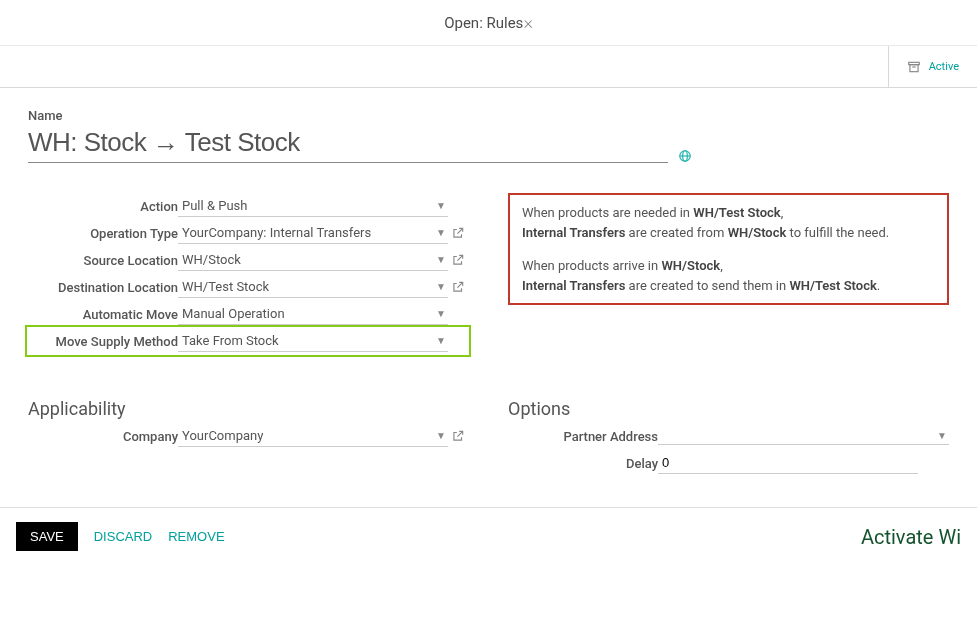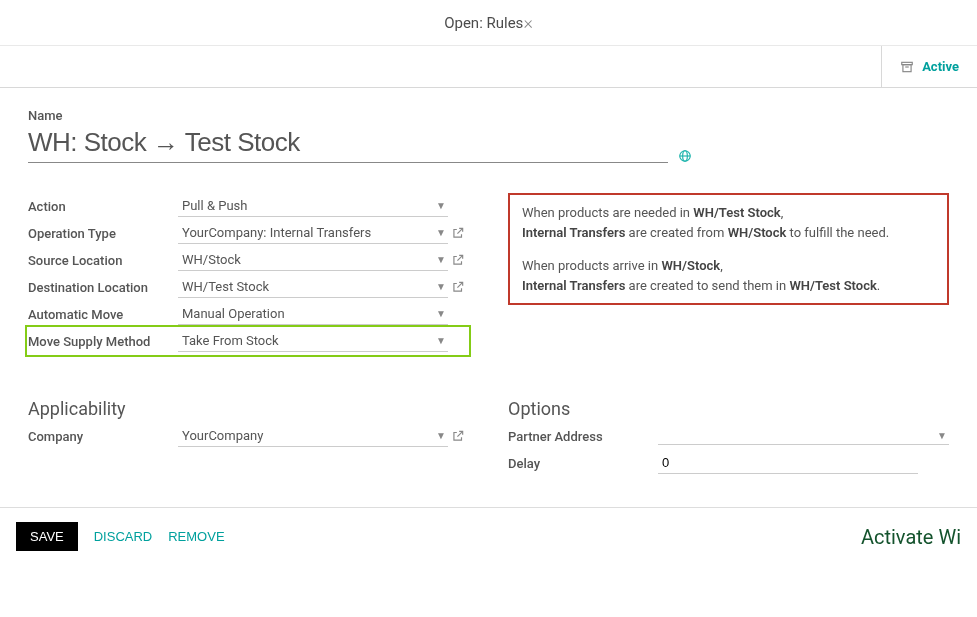--- a/index.html
+++ b/index.html
@@ -6,34 +6,34 @@
 body { font-family: -apple-system, BlinkMacSystemFont, "Segoe UI", Roboto, Helvetica, Arial, sans-serif; font-size: 13px; color: #4c4c4c; width: 977px; background:#fff; }
 
 .modal-header { padding: 12px 16px; border-bottom: 1px solid #e9e9e9; display:flex; justify-content:center; align-items:center; }
 .modal-title { font-size:15px; color:#4c4c4c; font-weight:400; }
 .close-x { font-size:18px; color:#888; cursor:pointer; font-weight:300; }
 
 .status-bar { display:flex; border-bottom: 1px solid #d8d8d8; min-height:42px; }
 .status-spacer { flex:1; border-right:1px solid #d8d8d8; }
 .active-chip { padding:10px 18px; display:flex; align-items:center; gap:8px; cursor:pointer; }
 .active-chip .archive-icon { color:#888; }
-.active-chip .lbl { color:#00a09d; font-weight:700; font-size:13px; }
+.active-chip .lbl { color:#00a09d; font-weight:400; font-size:11px; }
 
 .form-body { padding: 20px 28px 30px 28px; }
 .name-label { font-size:13px; color:#555; font-weight:500; margin-bottom:4px; }
 .name-row { display:flex; align-items:flex-end; gap:10px; }
 .name-input { font-size:26px; color:#555; border:none; border-bottom:1px solid #888; padding:0 0 4px 0; width:640px; background:transparent; font-weight:400; letter-spacing:-0.5px; }
 .globe { color:#1fb5ad; font-size:13px; margin-top:6px; }
 
 .cols { display:flex; gap:40px; margin-top:30px; }
 .leftcol { width:440px; }
 .rightcol { flex:1; }
 
 .field-row { display:flex; align-items:center; min-height:26px; margin-bottom:1px; }
-.field-label { width:150px; font-size:13px; color:#555; font-weight:500; }
+.field-label { width:150px; font-size:13px; color:#555; font-weight:500;text-align:right; }
 .field-widget { flex:1; position:relative; }
 .sel { display:flex; align-items:center; justify-content:space-between; border-bottom:1px solid #ccc; padding:3px 2px 3px 4px; font-size:13px; color:#555; cursor:pointer; }
 .sel .caret { color:#888; font-size:10px; }
 .ext-link { width:20px; text-align:center; color:#888; cursor:pointer; font-size:12px; }
 .ext-spacer { width:20px; }
 
 .highlight-red { border:2px solid #84cc16; padding:1px; margin:-3px; }
 
 .desc-box { border:2px solid #c0392b; padding:8px 12px; font-size:13px; line-height:1.5; color:#555; }
 .desc-box b { font-weight:600; color:#444; }

